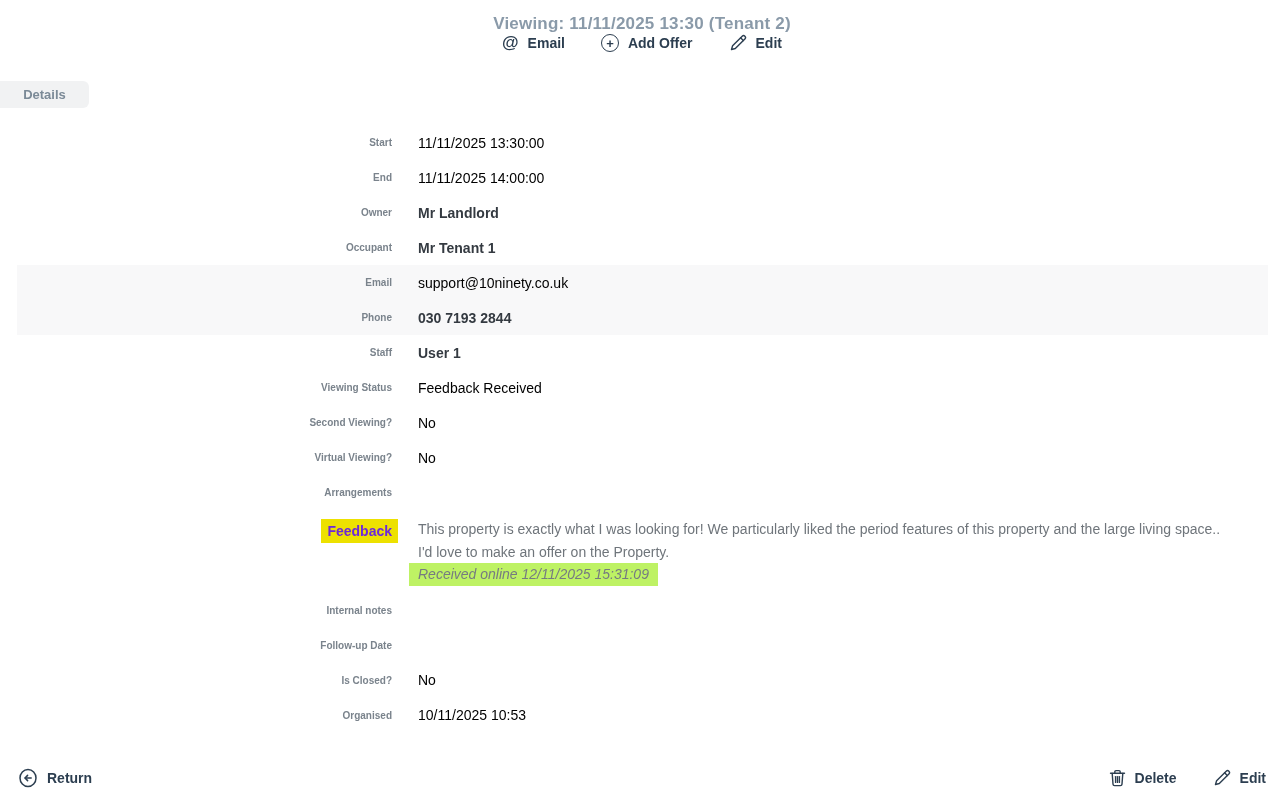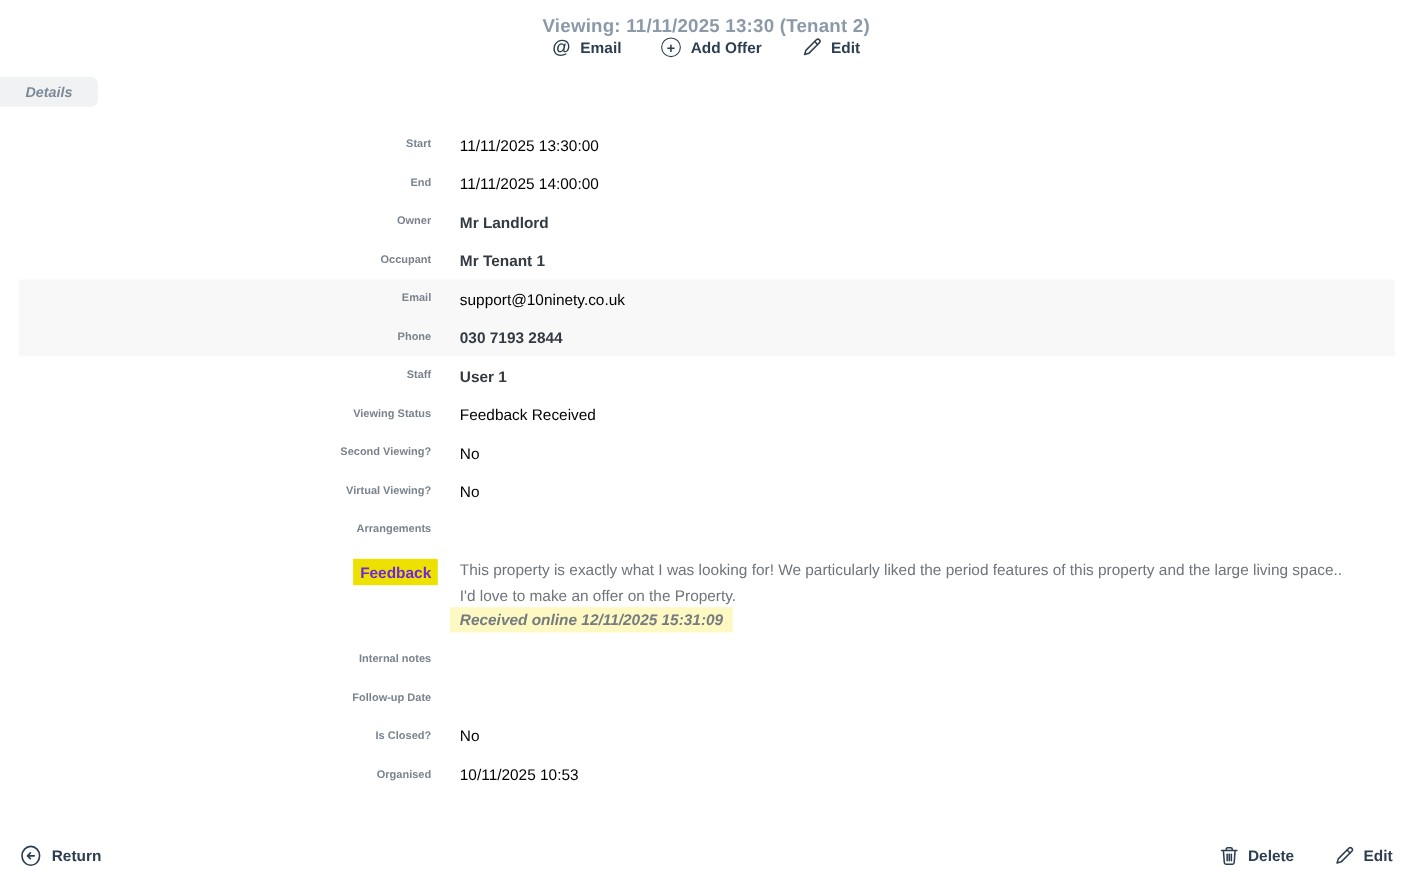--- a/index.html
+++ b/index.html
@@ -13,21 +13,21 @@
   .actions { display:flex; gap:36px; align-items:center; }
   .action-btn { display:flex; gap:9px; align-items:center; color:#2c3e50; font-size:14px; font-weight:700; cursor:pointer; user-select:none; }
   .at-glyph { font-size:17px; font-weight:600; line-height:1; transform:translateY(-1px); }
   .icon-circle {
     width:18px; height:18px; border:1.6px solid #2c3e50; border-radius:50%;
     display:flex; align-items:center; justify-content:center; font-size:13px; font-weight:600; line-height:1;
     box-sizing:border-box;
   }
   .svg-icon { display:block; }
   
-  .tabs { margin-top:18px;font-style:italic; }
+  .tabs { margin-top:29px; }
   .tab {
     display:inline-block; width:89px; box-sizing:border-box; text-align:center;
     background:#f1f2f3; color:#7b8a97; font-size:13px; font-weight:600;
     padding:6px 0; border-radius:0 6px 6px 0; cursor:pointer;
   }
   
   .content { margin-top:17px; }
   .row { display:grid; grid-template-columns:392px 1fr; column-gap:26px; height:35px; align-items:center; }
   .row .label { text-align:right; color:#7a838c; font-size:10px; font-weight:600; }
   .row .value { font-size:14px; color:#000000; }
@@ -36,22 +36,22 @@
   .band .row { grid-template-columns:375px 1fr; }
   
   .feedback-row { display:grid; grid-template-columns:392px 1fr; column-gap:26px; padding:8px 0 7px; align-items:start; }
   .feedback-label-wrap { text-align:right; padding-top:1px; }
   .feedback-label {
     display:inline-block; background:#ede100; color:#6d28d9; font-size:14px; font-weight:600;
     padding:4px 6px; margin-right:-6px;
   }
   .feedback-text { font-size:14px; color:#6f757b; line-height:22.5px; }
   .received {
-    display:inline-block; background:#fef9c3; font-style:italic; color:#767b80;
-    padding:0 9px; margin-left:-9px;font-weight:bold;
+    display:inline-block; background:#bef264; font-style:italic; color:#767b80;
+    padding:0 9px; margin-left:-9px;
   }
   
   .footer {
     position:absolute; left:18px; right:14px; bottom:6px;
     display:flex; justify-content:space-between; align-items:center;
   }
   .footer-right { display:flex; gap:36px; align-items:center; }
 </style>
 </head>
 <body>

